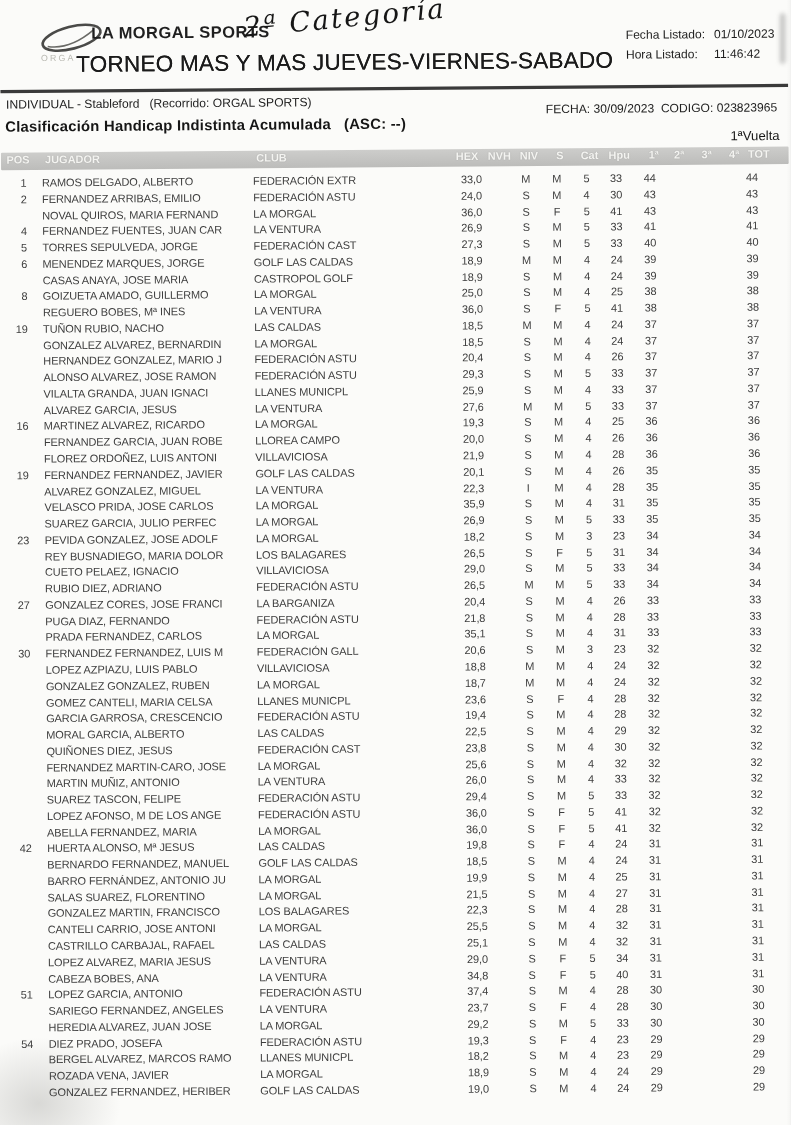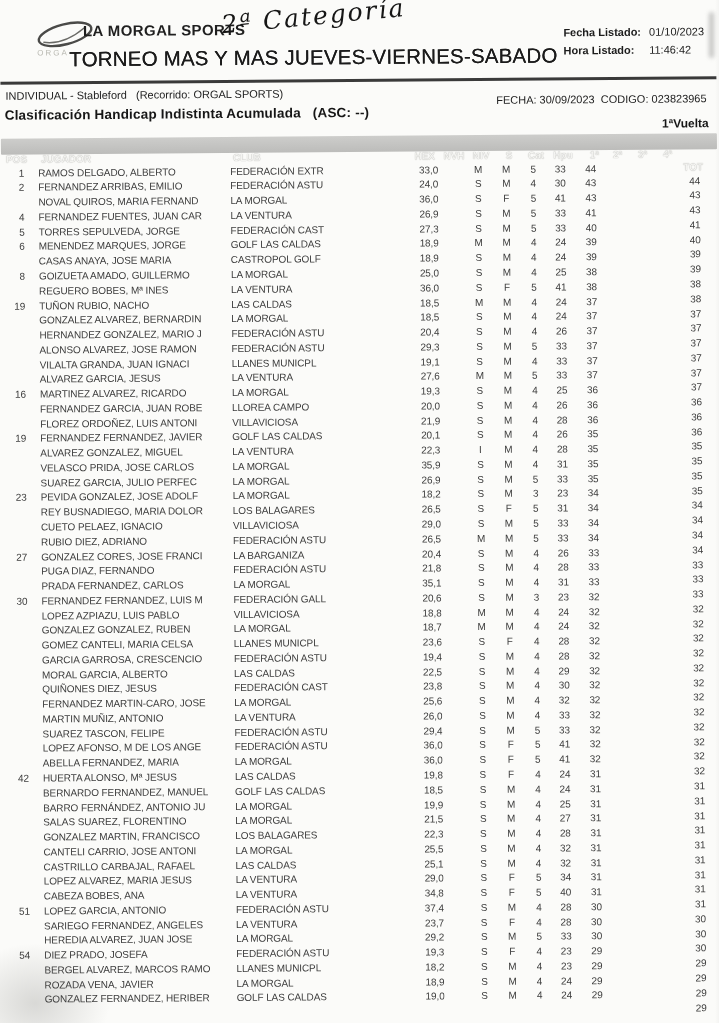--- a/index.html
+++ b/index.html
@@ -12,45 +12,45 @@
   
   .logo{position:absolute;left:36px;top:16px;width:64px;height:34px;}
   .logo-sub{position:absolute;left:40px;top:46px;font-size:8px;letter-spacing:2px;color:#b9b9b2;}
   .brand{position:absolute;left:86px;top:20px;font-size:15px;font-weight:bold;letter-spacing:.4px;color:#1f1f1f;}
   .handwrite{
     position:absolute;left:224px;top:-2px;width:260px;
     font-family:"DejaVu Serif",serif;font-style:italic;font-size:25px;color:#161616;
     transform:rotate(-5deg);letter-spacing:2px;white-space:nowrap;
   }
   .listed{position:absolute;right:10px;top:24px;font-size:11px;color:#1d1d1d;text-align:left;line-height:16px;}
-  .listed .lbl{font-weight:bold;}
+  .listed .lbl{font-weight:normal;}
   .listed td{padding:0 0 0 6px;}
   .title{position:absolute;left:72px;top:45px;font-size:20.5px;color:#1b1b1b;letter-spacing:.2px;white-space:nowrap;text-shadow:0 0 .4px #1b1b1b;}
   .rule{position:absolute;left:3px;top:79px;width:716px;height:2.5px;background:#3a3a3a;}
   .modality{position:absolute;left:8px;top:87px;font-size:11px;color:#222;}
   .eventmeta{position:absolute;right:10px;top:95px;font-size:11px;color:#222;}
   .classif{position:absolute;left:7px;top:105px;font-size:13.5px;font-weight:bold;color:#161616;letter-spacing:.2px;}
-  .vuelta{position:absolute;right:8px;top:119px;font-size:12px;font-weight:bold;color:#161616;}
+  .vuelta{position:absolute;right:8px;top:119px;font-size:12px;font-weight:normal;color:#161616;}
   
   .grid{display:grid;grid-template-columns:30px 200px 158px 52px 26px 28px 28px 26px 28px 28px 25px 25px 25px 40px;}
   .thead{
     position:absolute;left:3px;top:136px;width:716px;height:16px;
     background:linear-gradient(#cdcdcb,#bcbcba);
     border-radius:1px;align-items:center;
   }
   .thead .hc{
     font-size:10px;font-weight:bold;color:#f4f4f1;
     text-shadow:0 0 1px #9a9a98;line-height:16px;white-space:nowrap;
   }
   .rows{position:absolute;left:0;top:158px;width:719px;}
   .tr{height:14.77px;align-items:center;}
   .tr .td{font-size:10px;color:#3d3d3d;line-height:14.77px;white-space:nowrap;overflow:hidden;letter-spacing:-0.1px;}
   .al{text-align:left;} .ar{text-align:right;} .ac{text-align:center;}
   .pl10{padding-left:10px;} .pl2{padding-left:2px;}
-  .pr4{padding-right:4px;} .pr6{padding-right:6px;} .pr16{padding-right:17px;margin-top:26px;}
+  .pr4{padding-right:4px;} .pr6{padding-right:6px;} .pr16{padding-right:28px;}
   
   .smudge-top-right{position:absolute;right:5px;top:12px;width:5px;height:46px;background:rgba(110,110,110,.38);filter:blur(2px);border-radius:3px;}
   .shadow-bottom-left{position:absolute;left:-40px;bottom:-40px;width:150px;height:120px;background:radial-gradient(closest-side,rgba(60,60,55,.18),rgba(60,60,55,0));}
   .shadow-right-edge{position:absolute;right:-6px;top:0;width:10px;height:100%;background:linear-gradient(to left,rgba(90,90,85,.10),rgba(90,90,85,0));}
 </style>
 </head>
 <body>
 
 <div class="page">
   <div class="doc">
@@ -326,21 +326,21 @@
         <div class="td ar pr6">37</div>
         <div class="td ac"></div>
         <div class="td ac"></div>
         <div class="td ac"></div>
         <div class="td ar pr16">37</div>
       </div>
         <div class="tr grid">
         <div class="td ar pr4"></div>
         <div class="td al pl10">VILALTA GRANDA, JUAN IGNACI</div>
         <div class="td al pl2">LLANES MUNICPL</div>
-        <div class="td ar">19,1</div>
+        <div class="td ar">25,9</div>
         <div class="td ac"></div>
         <div class="td ac">S</div>
         <div class="td ac">M</div>
         <div class="td ac">4</div>
         <div class="td ac">33</div>
         <div class="td ar pr6">37</div>
         <div class="td ac"></div>
         <div class="td ac"></div>
         <div class="td ac"></div>
         <div class="td ar pr16">37</div>

